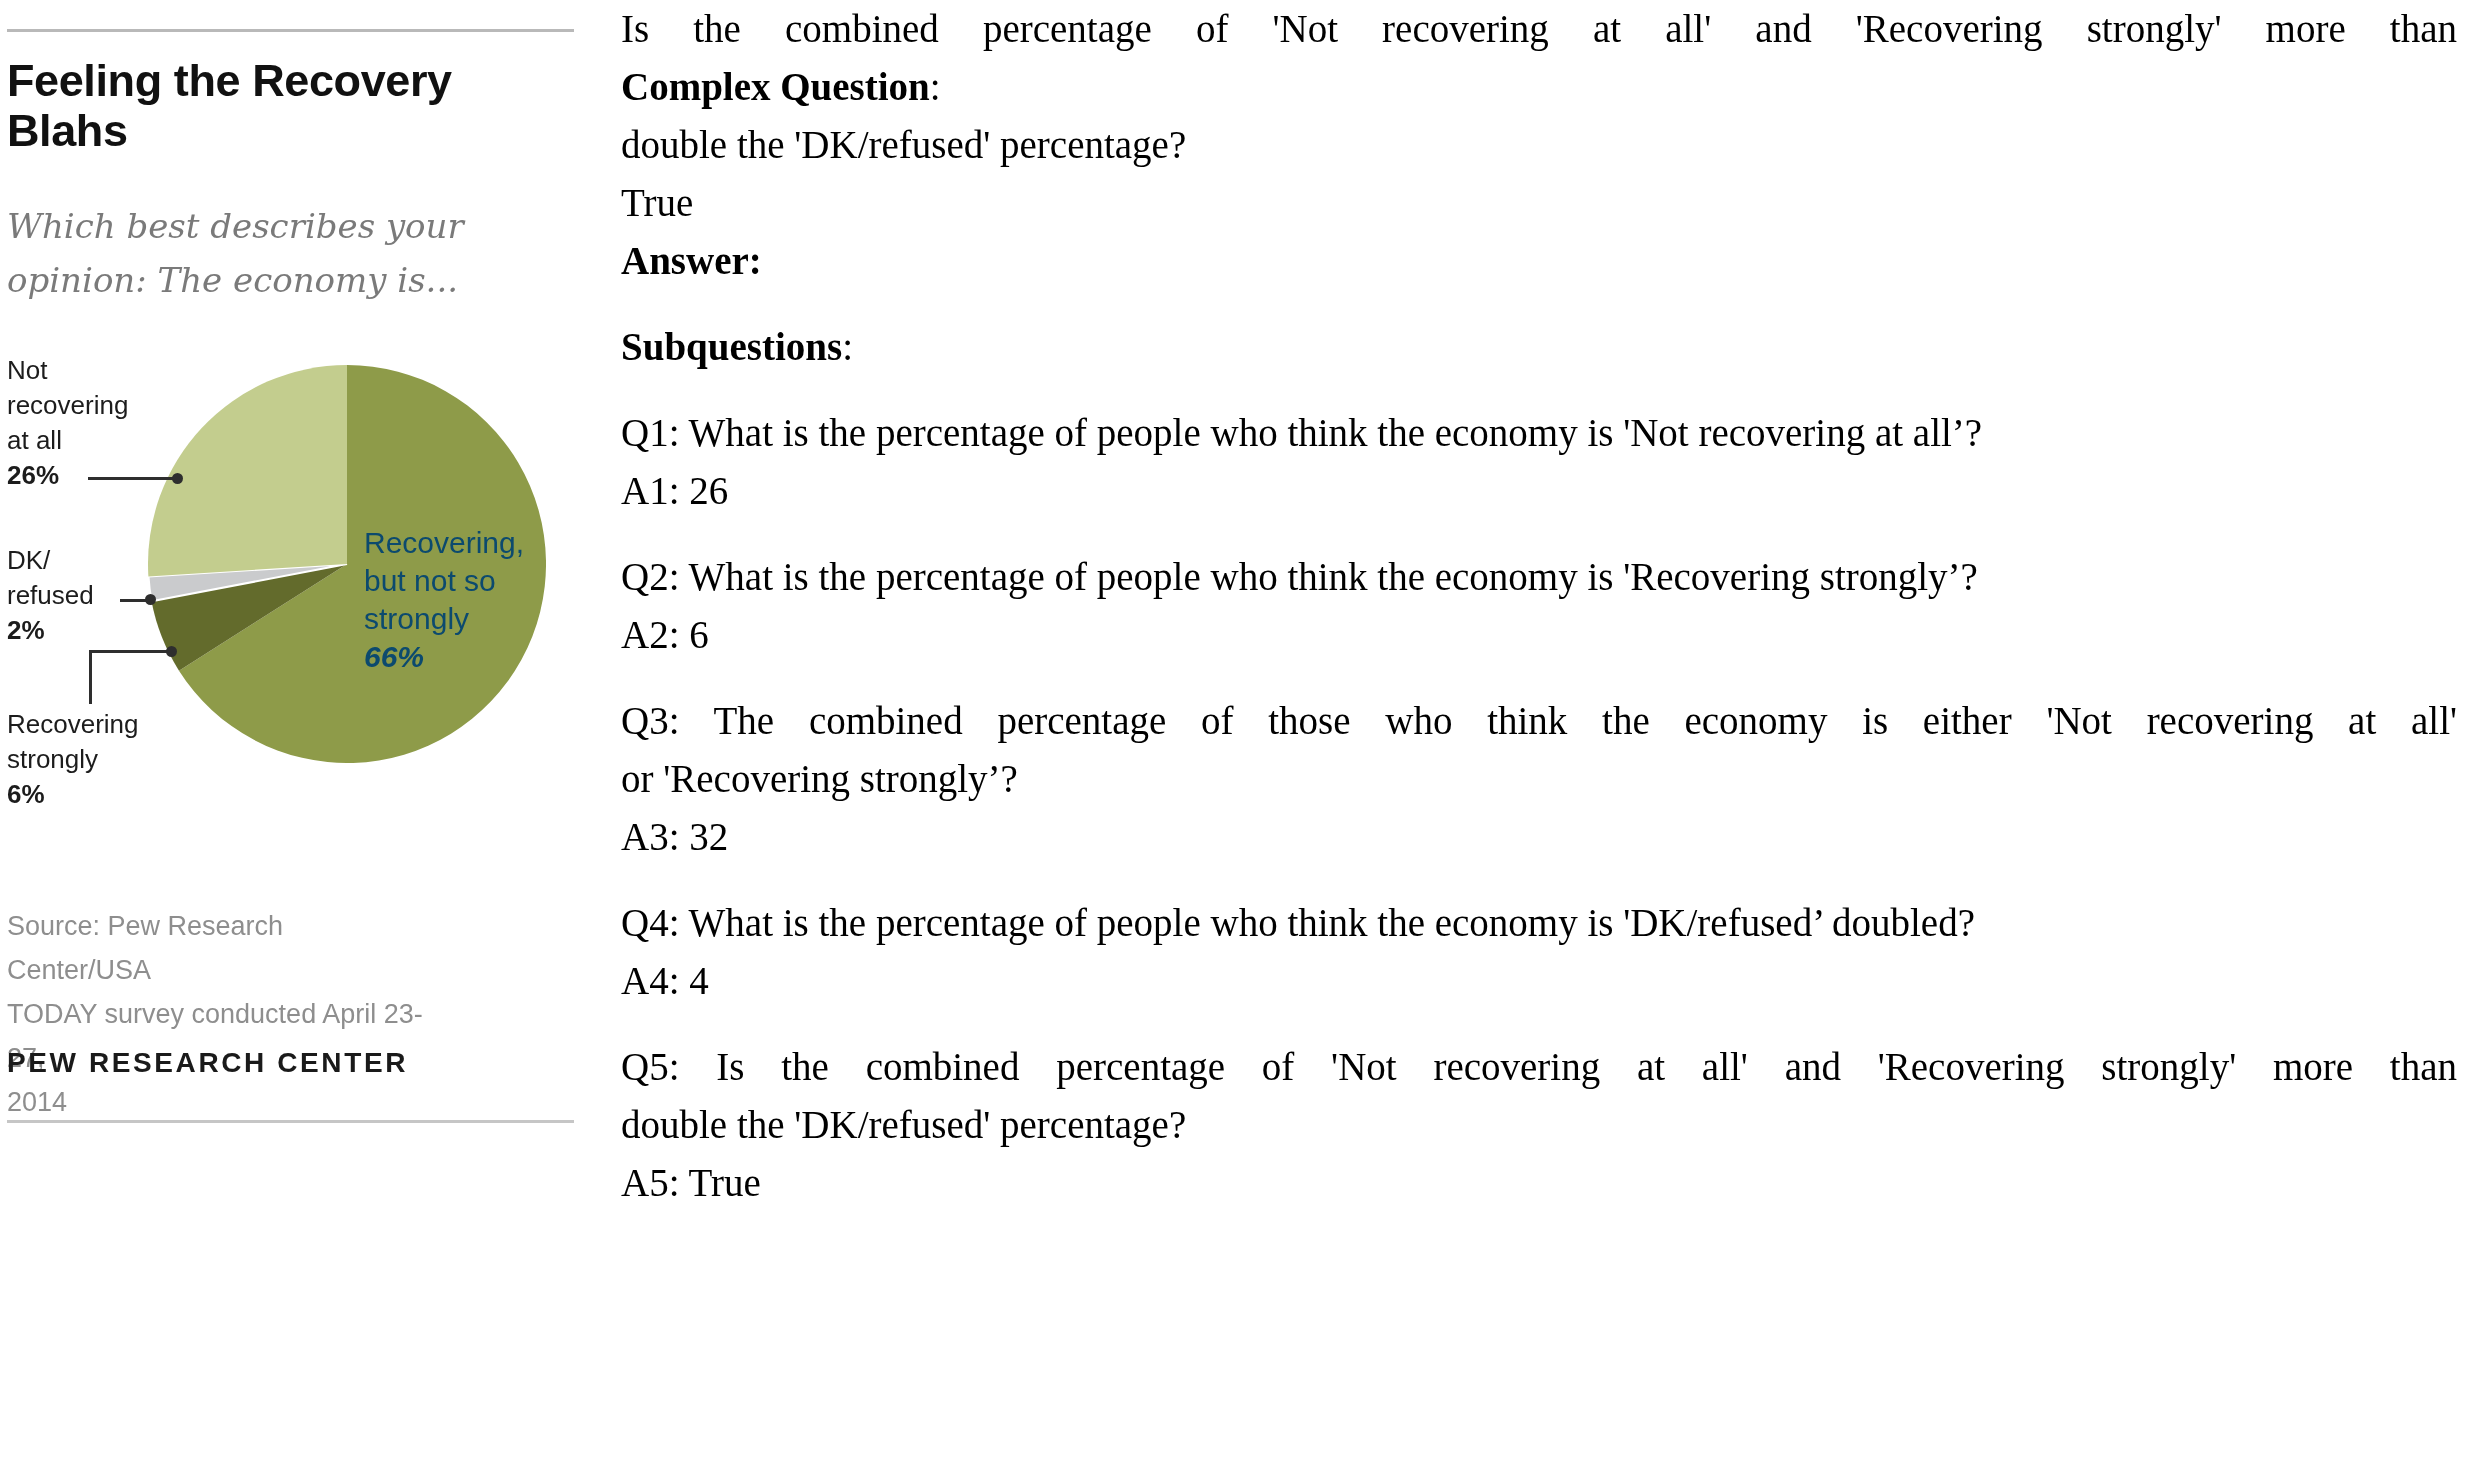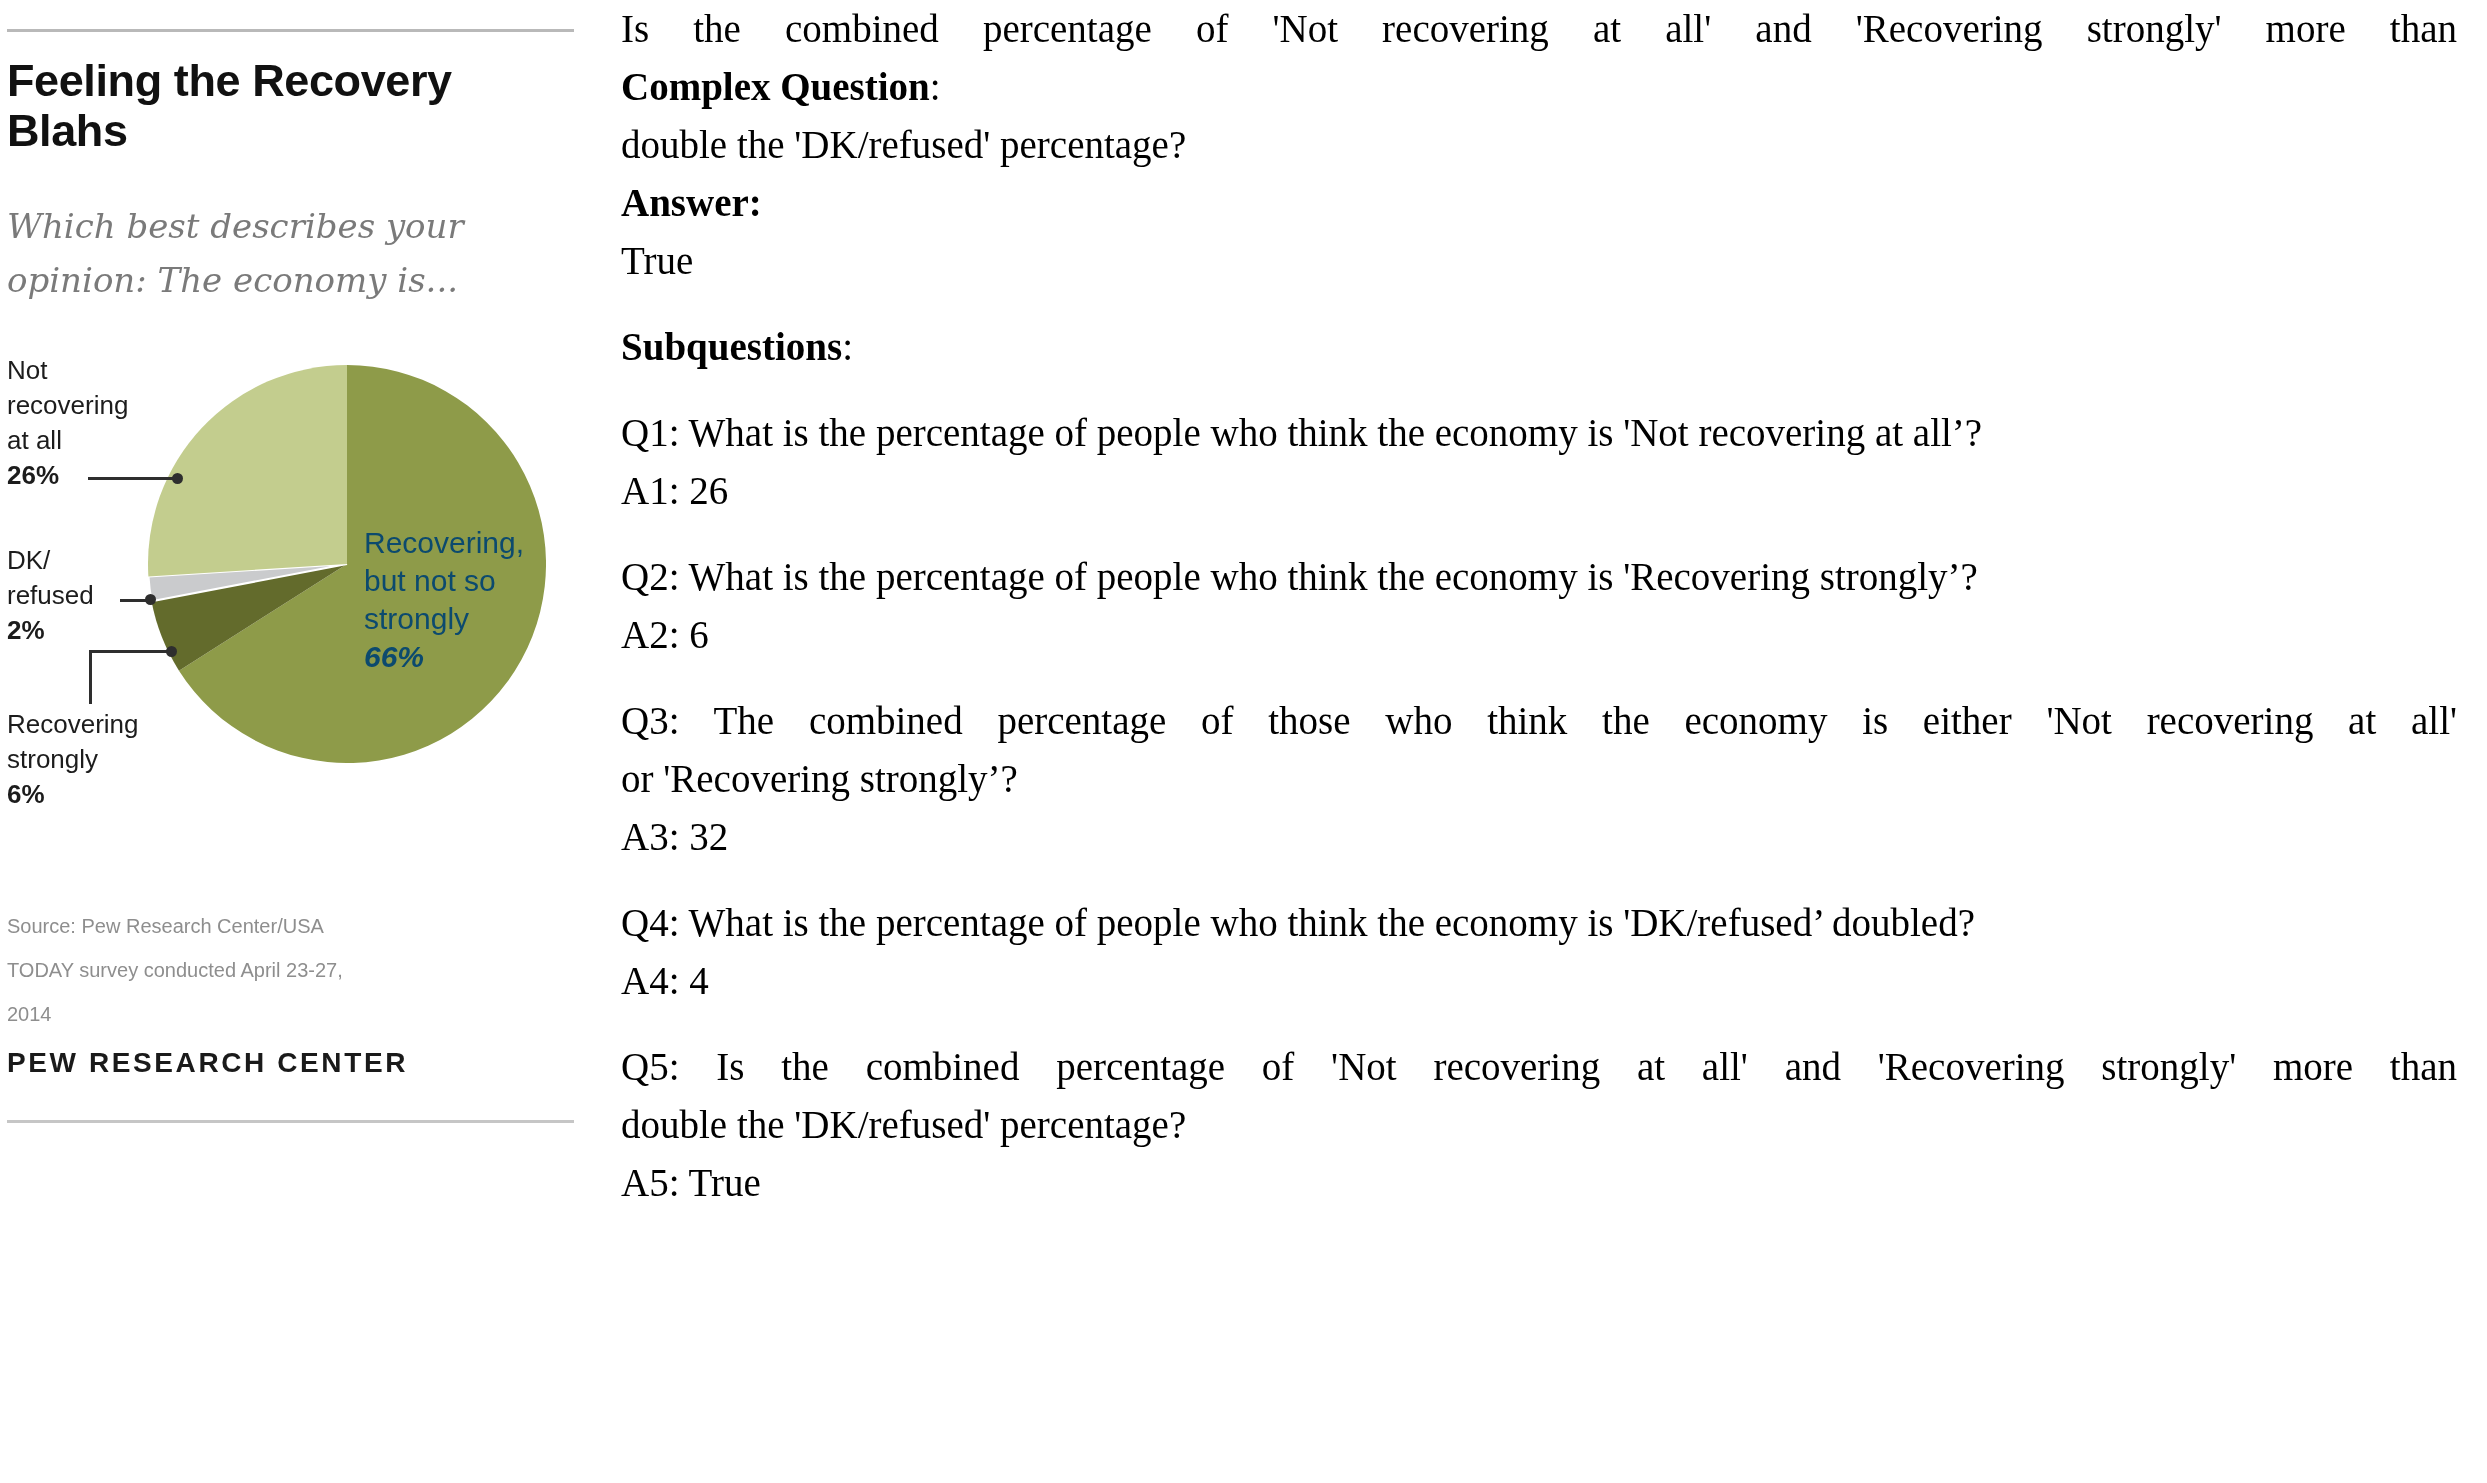--- a/index.html
+++ b/index.html
@@ -16,21 +16,21 @@
   .chart-subtitle{position:absolute;left:0;top:199px;width:559px;margin:0;
        font-family:"DejaVu Serif", serif;font-style:italic;font-size:34px;line-height:54px;color:#7a7a7a;}
   .chart{position:absolute;left:141px;top:365px;width:398px;height:398px;}
   .pie-label{position:absolute;left:216px;top:159px;width:205px;color:#0c4a6e;
        font-size:30px;line-height:38px;}
   .pie-label .pct{font-weight:700;font-style:italic;}
   .callout{position:absolute;left:0;width:166px;font-size:26px;line-height:35px;color:#1c1c1c;}
   .callout .pct{font-weight:700;}
   .cline{position:absolute;background:#2e2e2e;}
   .cdot{position:absolute;width:11.3px;height:11.3px;border-radius:50%;background:#2e2e2e;}
-  .source{position:absolute;left:0;top:904px;width:419px;font-size:20px;line-height:44px;color:#8e8e8e;}
+  .source{position:absolute;left:0;top:904px;width:419px;font-size:27px;line-height:44px;color:#8e8e8e;}
   .brand{position:absolute;left:0;top:1047px;font-size:28px;font-weight:700;letter-spacing:2.6px;color:#1a1a1a;}
 
   
   .right{position:absolute;left:621px;top:0;width:1836px;
        font-family:"Liberation Serif", serif;font-size:39px;color:#000;}
   .line{line-height:58px;white-space:nowrap;}
   .line.just{white-space:normal;text-align:justify;text-align-last:justify;text-justify:inter-word;}
   .line.gap{margin-top:28px;}
   .b{font-weight:700;}
 </style>
@@ -93,22 +93,22 @@
     </div>
 
     <div class="brand">PEW RESEARCH CENTER</div>
     <div class="rule bottom"></div>
   </div>
 
   <div class="right">
     <div class="line just">Is the combined percentage of 'Not recovering at all' and 'Recovering strongly' more than</div>
     <div class="line"><span class="b">Complex Question</span><span>:</span></div>
     <div class="line">double the 'DK/refused' percentage?</div>
+    <div class="line">True</div>
     <div class="line b">Answer:</div>
-    <div class="line">True</div>
 
     <div class="line gap"><span class="b">Subquestions</span><span>:</span></div>
 
     <div class="line gap">Q1: What is the percentage of people who think the economy is 'Not recovering at all’?</div>
     <div class="line">A1: 26</div>
 
     <div class="line gap">Q2: What is the percentage of people who think the economy is 'Recovering strongly’?</div>
     <div class="line">A2: 6</div>
 
     <div class="line gap just">Q3: The combined percentage of those who think the economy is either 'Not recovering at all'</div>

